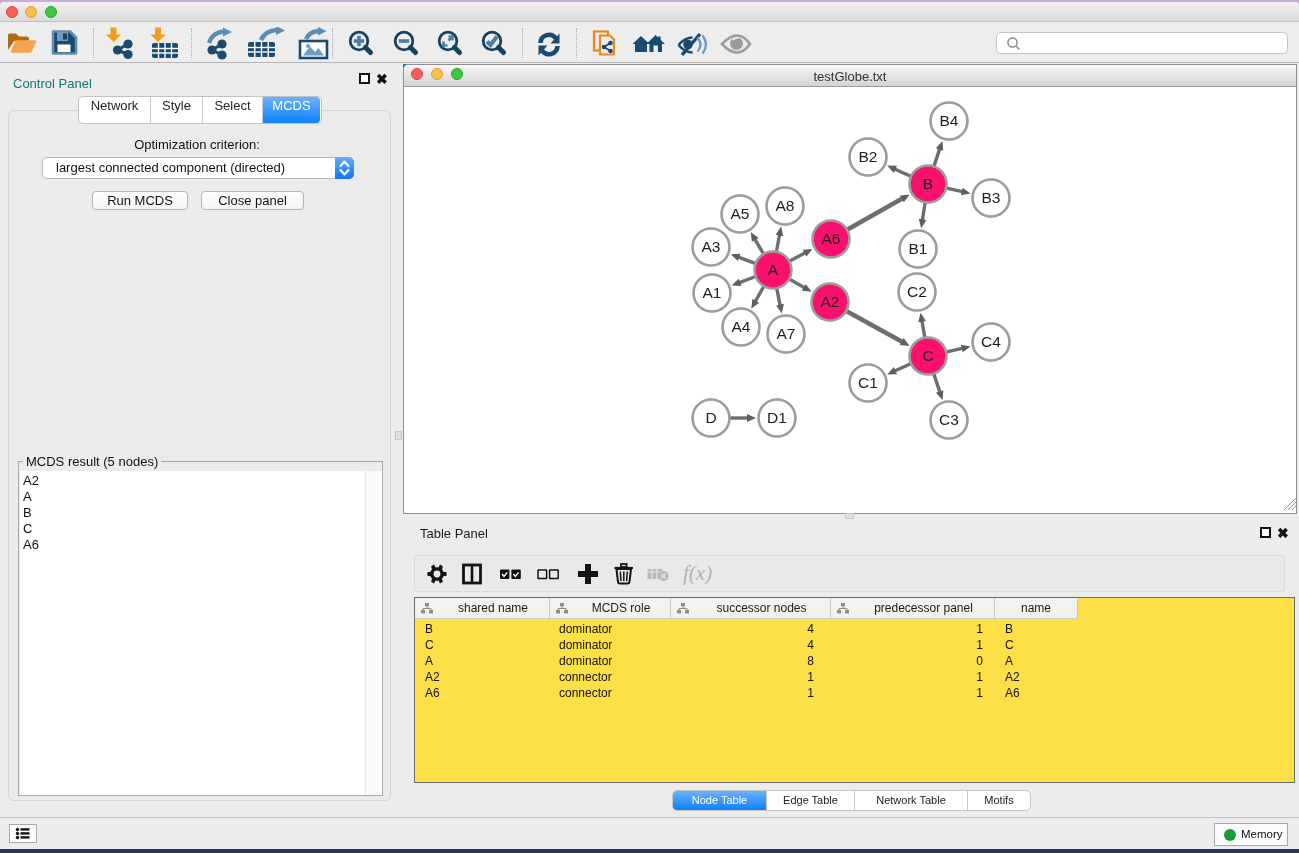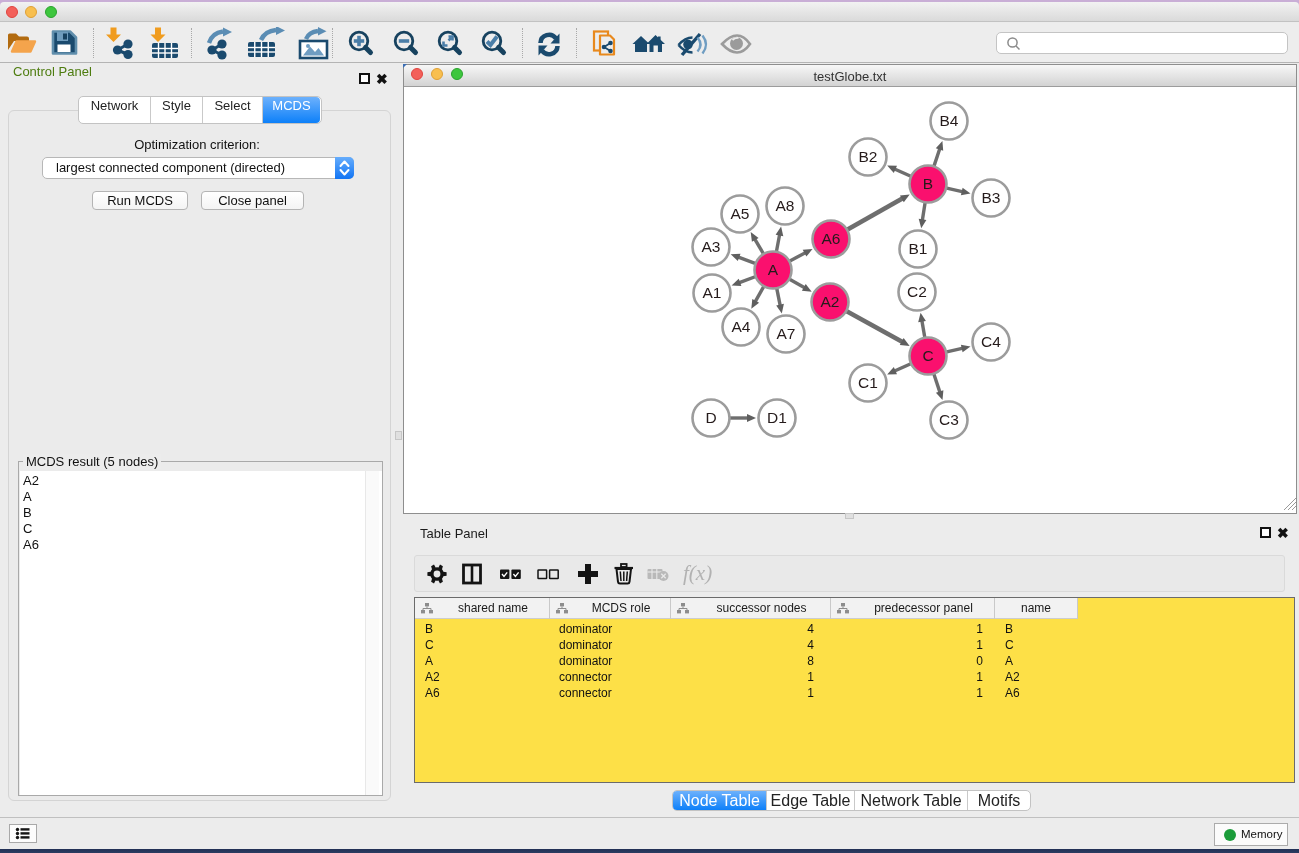--- a/index.html
+++ b/index.html
@@ -16,21 +16,21 @@
 #titlebar .wtitle { position:absolute; top:3px; left:0; width:100%; text-align:center;
   font-size:13px; color:#3f3f3f; }
 #toolbar { position:absolute; left:0; top:23px; width:1299px; height:40px;
   background:#ededed; border-bottom:1px solid #b4b4b4; }
 .tbi { position:absolute; top:4px; }
 .tbsep { position:absolute; top:5px; height:30px; width:0; border-left:1px dotted #a9a9a9; }
 #searchbox { position:absolute; left:996px; top:9px; width:292px; height:22px; background:#fff;
   border:1px solid #c4c4c4; border-radius:5px; }
 
 #control-panel { position:absolute; left:0; top:64px; width:394px; height:753px; background:#ececec; }
-#cp-title { position:absolute; left:13px; top:0; font-size:13px; color:#4d7c0f; }
+#cp-title { position:absolute; left:13px; top:12px; font-size:13px; color:#0f766e; }
 .float-ico { position:absolute; width:11px; height:11px; border:2px solid #111; background:#fff; }
 .x-ico { position:absolute; font-size:14px; font-weight:bold; color:#111; line-height:11px; }
 #cp-panel { position:absolute; left:8px; top:46px; width:383px; height:691px;
   background:#ebebeb; border:1px solid #d4d4d4; border-radius:6px; }
 #cp-tabs { position:absolute; left:78px; top:32px; height:28px; width:244px;
   background:#fff; border:1px solid #c3c3c3; border-radius:5px; display:flex; z-index:5; }
 #cp-tabs .tab { font-size:13px; color:#222; text-align:center; line-height:18px;
   border-right:1px solid #c9c9c9; }
 #cp-tabs .tab:last-child { border-right:none; }
 #cp-tabs .sel { background:linear-gradient(#6db1fc,#0d80f9); color:#fff; border-radius:0 4px 4px 0; }
@@ -74,21 +74,21 @@
   border:1px solid #6b6b6b; }
 #tp-header { position:absolute; left:0; top:0; width:663px; height:21px; background:#f2f2f2;
   border-bottom:1px solid #cdcdcd; }
 #tp-header .col { position:absolute; top:0; height:21px; border-right:1px solid #c9c9c9;
   font-size:12px; color:#1a1a1a; text-align:center; line-height:20px; }
 .trow { position:absolute; font-size:12px; color:#111; height:16px; line-height:16px; width:100%; }
 .trow span { position:absolute; }
 .hdrico { position:absolute; top:5px; }
 #tp-tabs { position:absolute; left:278px; top:271px; height:21px; display:flex;
   background:#fff; border:1px solid #c3c3c3; border-radius:5px; }
-#tp-tabs .tab { font-size:16px; color:#222; text-align:center; line-height:19px;
+#tp-tabs .tab { font-size:11px; color:#222; text-align:center; line-height:19px;
   border-right:1px solid #c9c9c9; }
 #tp-tabs .tab:last-child { border-right:none; }
 #tp-tabs .sel { background:linear-gradient(#6db1fc,#0d80f9); color:#fff; border-radius:4px 0 0 4px; }
 
 #statusbar { position:absolute; left:0; top:817px; width:1299px; height:32px; background:#ececec;
   border-top:1px solid #c0c0c0; }
 #memorybtn { position:absolute; left:1214px; top:5px; width:74px; height:23px; background:#fbfbfb;
   border:1px solid #ababab; font-size:12px; color:#111; }
 #desktop-bottom { position:absolute; left:0; top:849px; width:1299px; height:4px; background:linear-gradient(#223055,#2c3c61); }
 </style>

